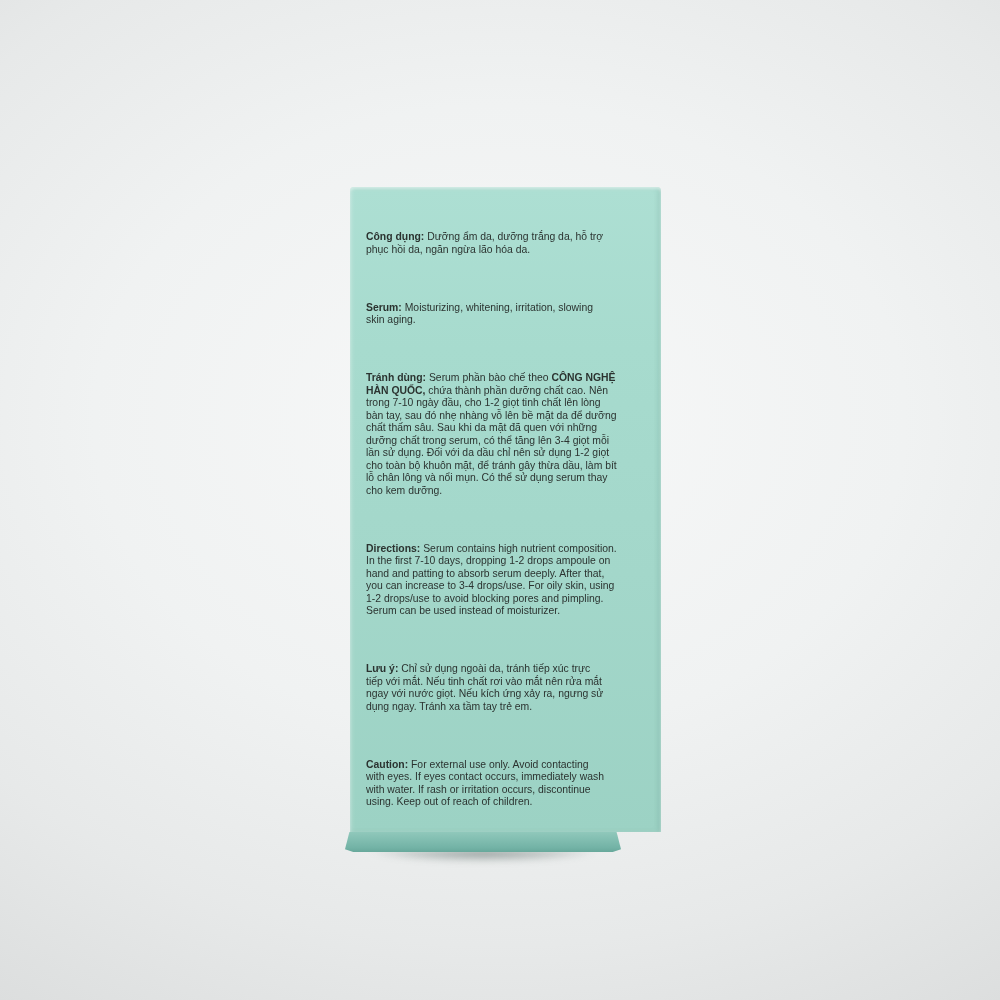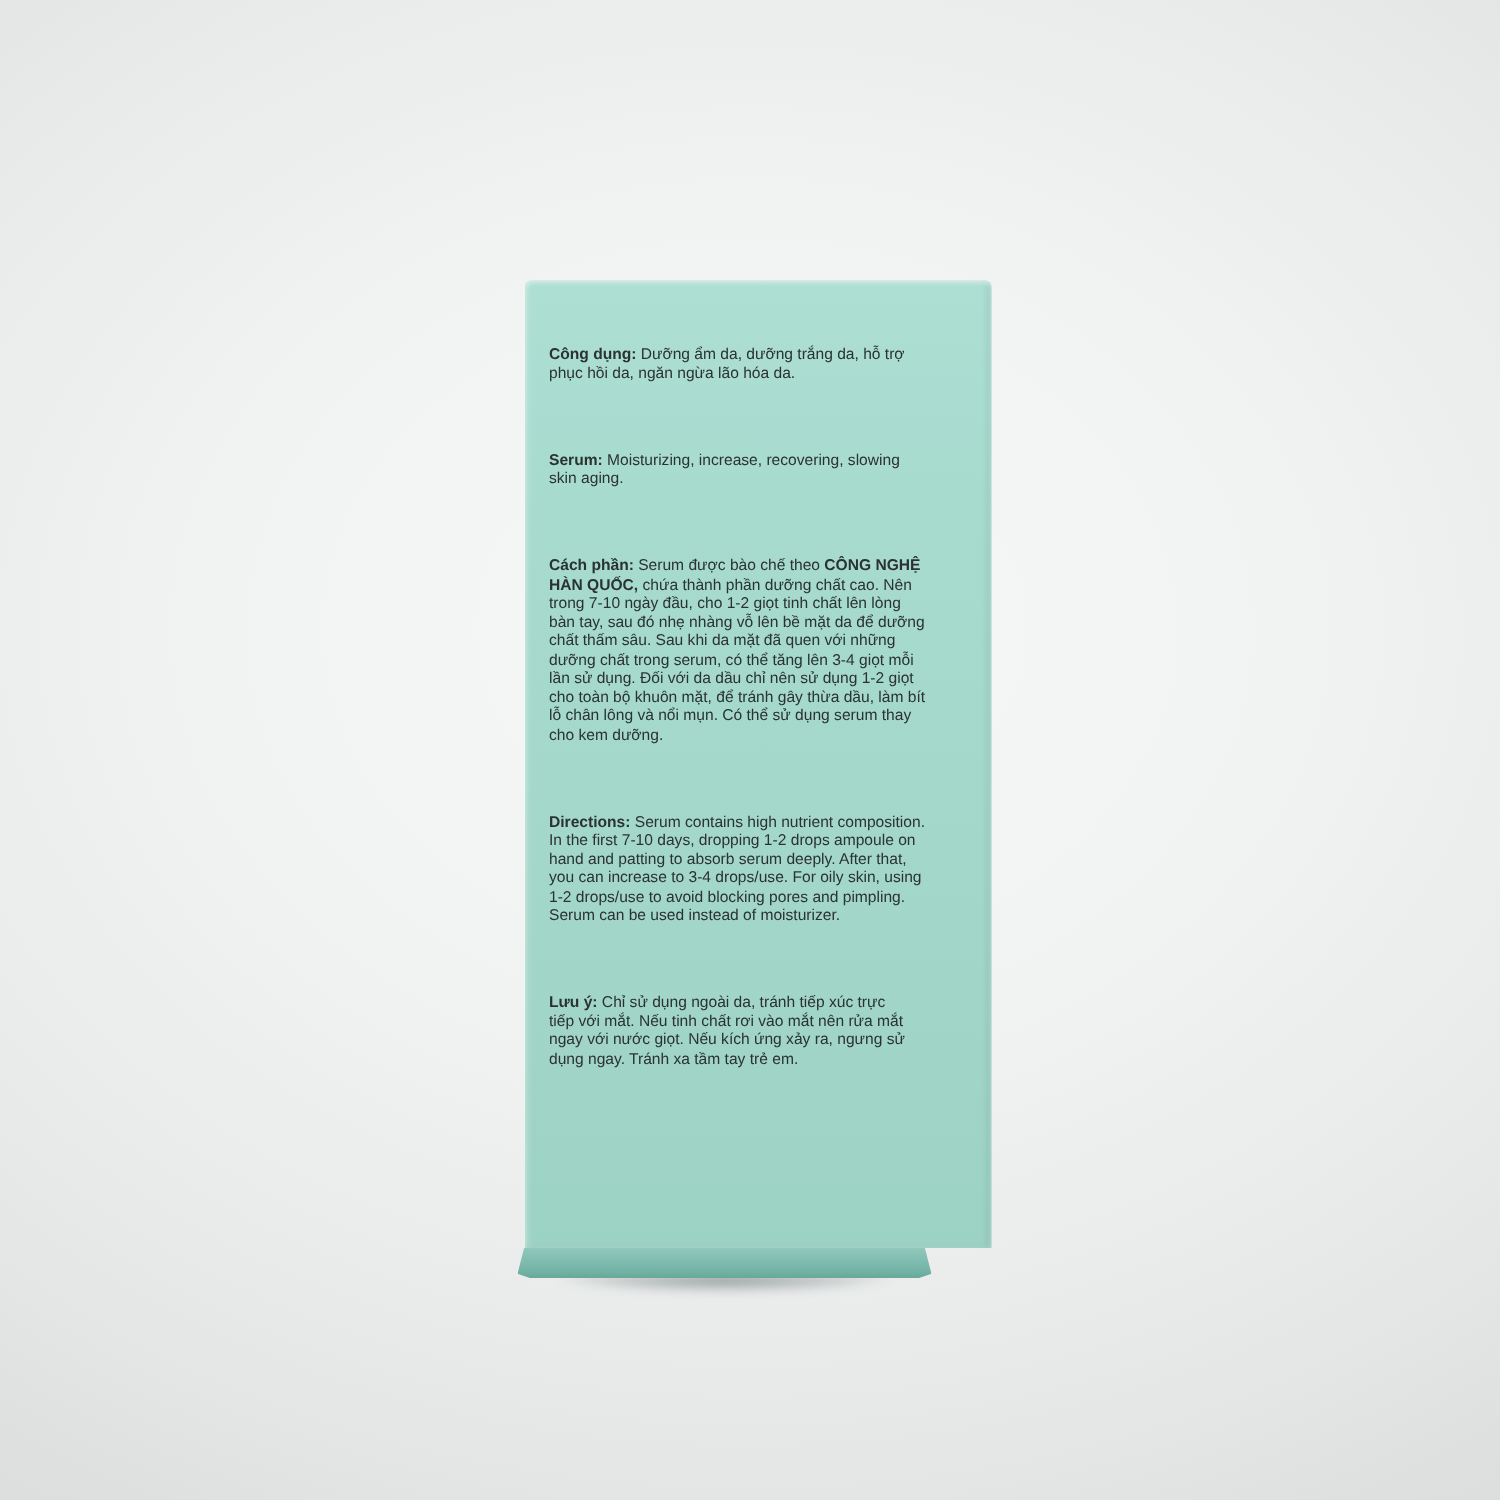--- a/index.html
+++ b/index.html
@@ -68,24 +68,24 @@
 </head>
 <body>
 
 <div class="box">
   <div class="ground-shadow"></div>
 
   <div class="face">
     <p><b>Công dụng:</b><span> Dưỡng ẩm da, dưỡng trắng da, hỗ trợ
 phục hồi da, ngăn ngừa lão hóa da.</span></p>
 
-    <p><b>Serum:</b><span> Moisturizing, increase, recovering, slowing
+    <p><b>Serum:</b><span> Moisturizing, whitening, irritation, slowing
 skin aging.</span></p>
 
-    <p><b>Cách phần:</b><span> Serum được bào chế theo </span><b>CÔNG NGHỆ
+    <p><b>Tránh dùng:</b><span> Serum phần bào chế theo </span><b>CÔNG NGHỆ
 HÀN QUỐC,</b><span> chứa thành phần dưỡng chất cao. Nên
 trong 7-10 ngày đầu, cho 1-2 giọt tinh chất lên lòng
 bàn tay, sau đó nhẹ nhàng vỗ lên bề mặt da để dưỡng
 chất thấm sâu. Sau khi da mặt đã quen với những
 dưỡng chất trong serum, có thể tăng lên 3-4 giọt mỗi
 lần sử dụng. Đối với da dầu chỉ nên sử dụng 1-2 giọt
 cho toàn bộ khuôn mặt, để tránh gây thừa dầu, làm bít
 lỗ chân lông và nổi mụn. Có thể sử dụng serum thay
 cho kem dưỡng.</span></p>
 
@@ -94,20 +94,24 @@
 hand and patting to absorb serum deeply. After that,
 you can increase to 3-4 drops/use. For oily skin, using
 1-2 drops/use to avoid blocking pores and pimpling.
 Serum can be used instead of moisturizer.</span></p>
 
     <p><b>Lưu ý:</b><span> Chỉ sử dụng ngoài da, tránh tiếp xúc trực
 tiếp với mắt. Nếu tinh chất rơi vào mắt nên rửa mắt
 ngay với nước giọt. Nếu kích ứng xảy ra, ngưng sử
 dụng ngay. Tránh xa tầm tay trẻ em.</span></p>
 
+    <p><b>Caution:</b><span> For external use only. Avoid contacting
+with eyes. If eyes contact occurs, immediately wash
+with water. If rash or irritation occurs, discontinue
+using. Keep out of reach of children.</span></p>
 
     
 
     
 
     
   </div>
 
   <div class="bevel"></div>
 </div>

